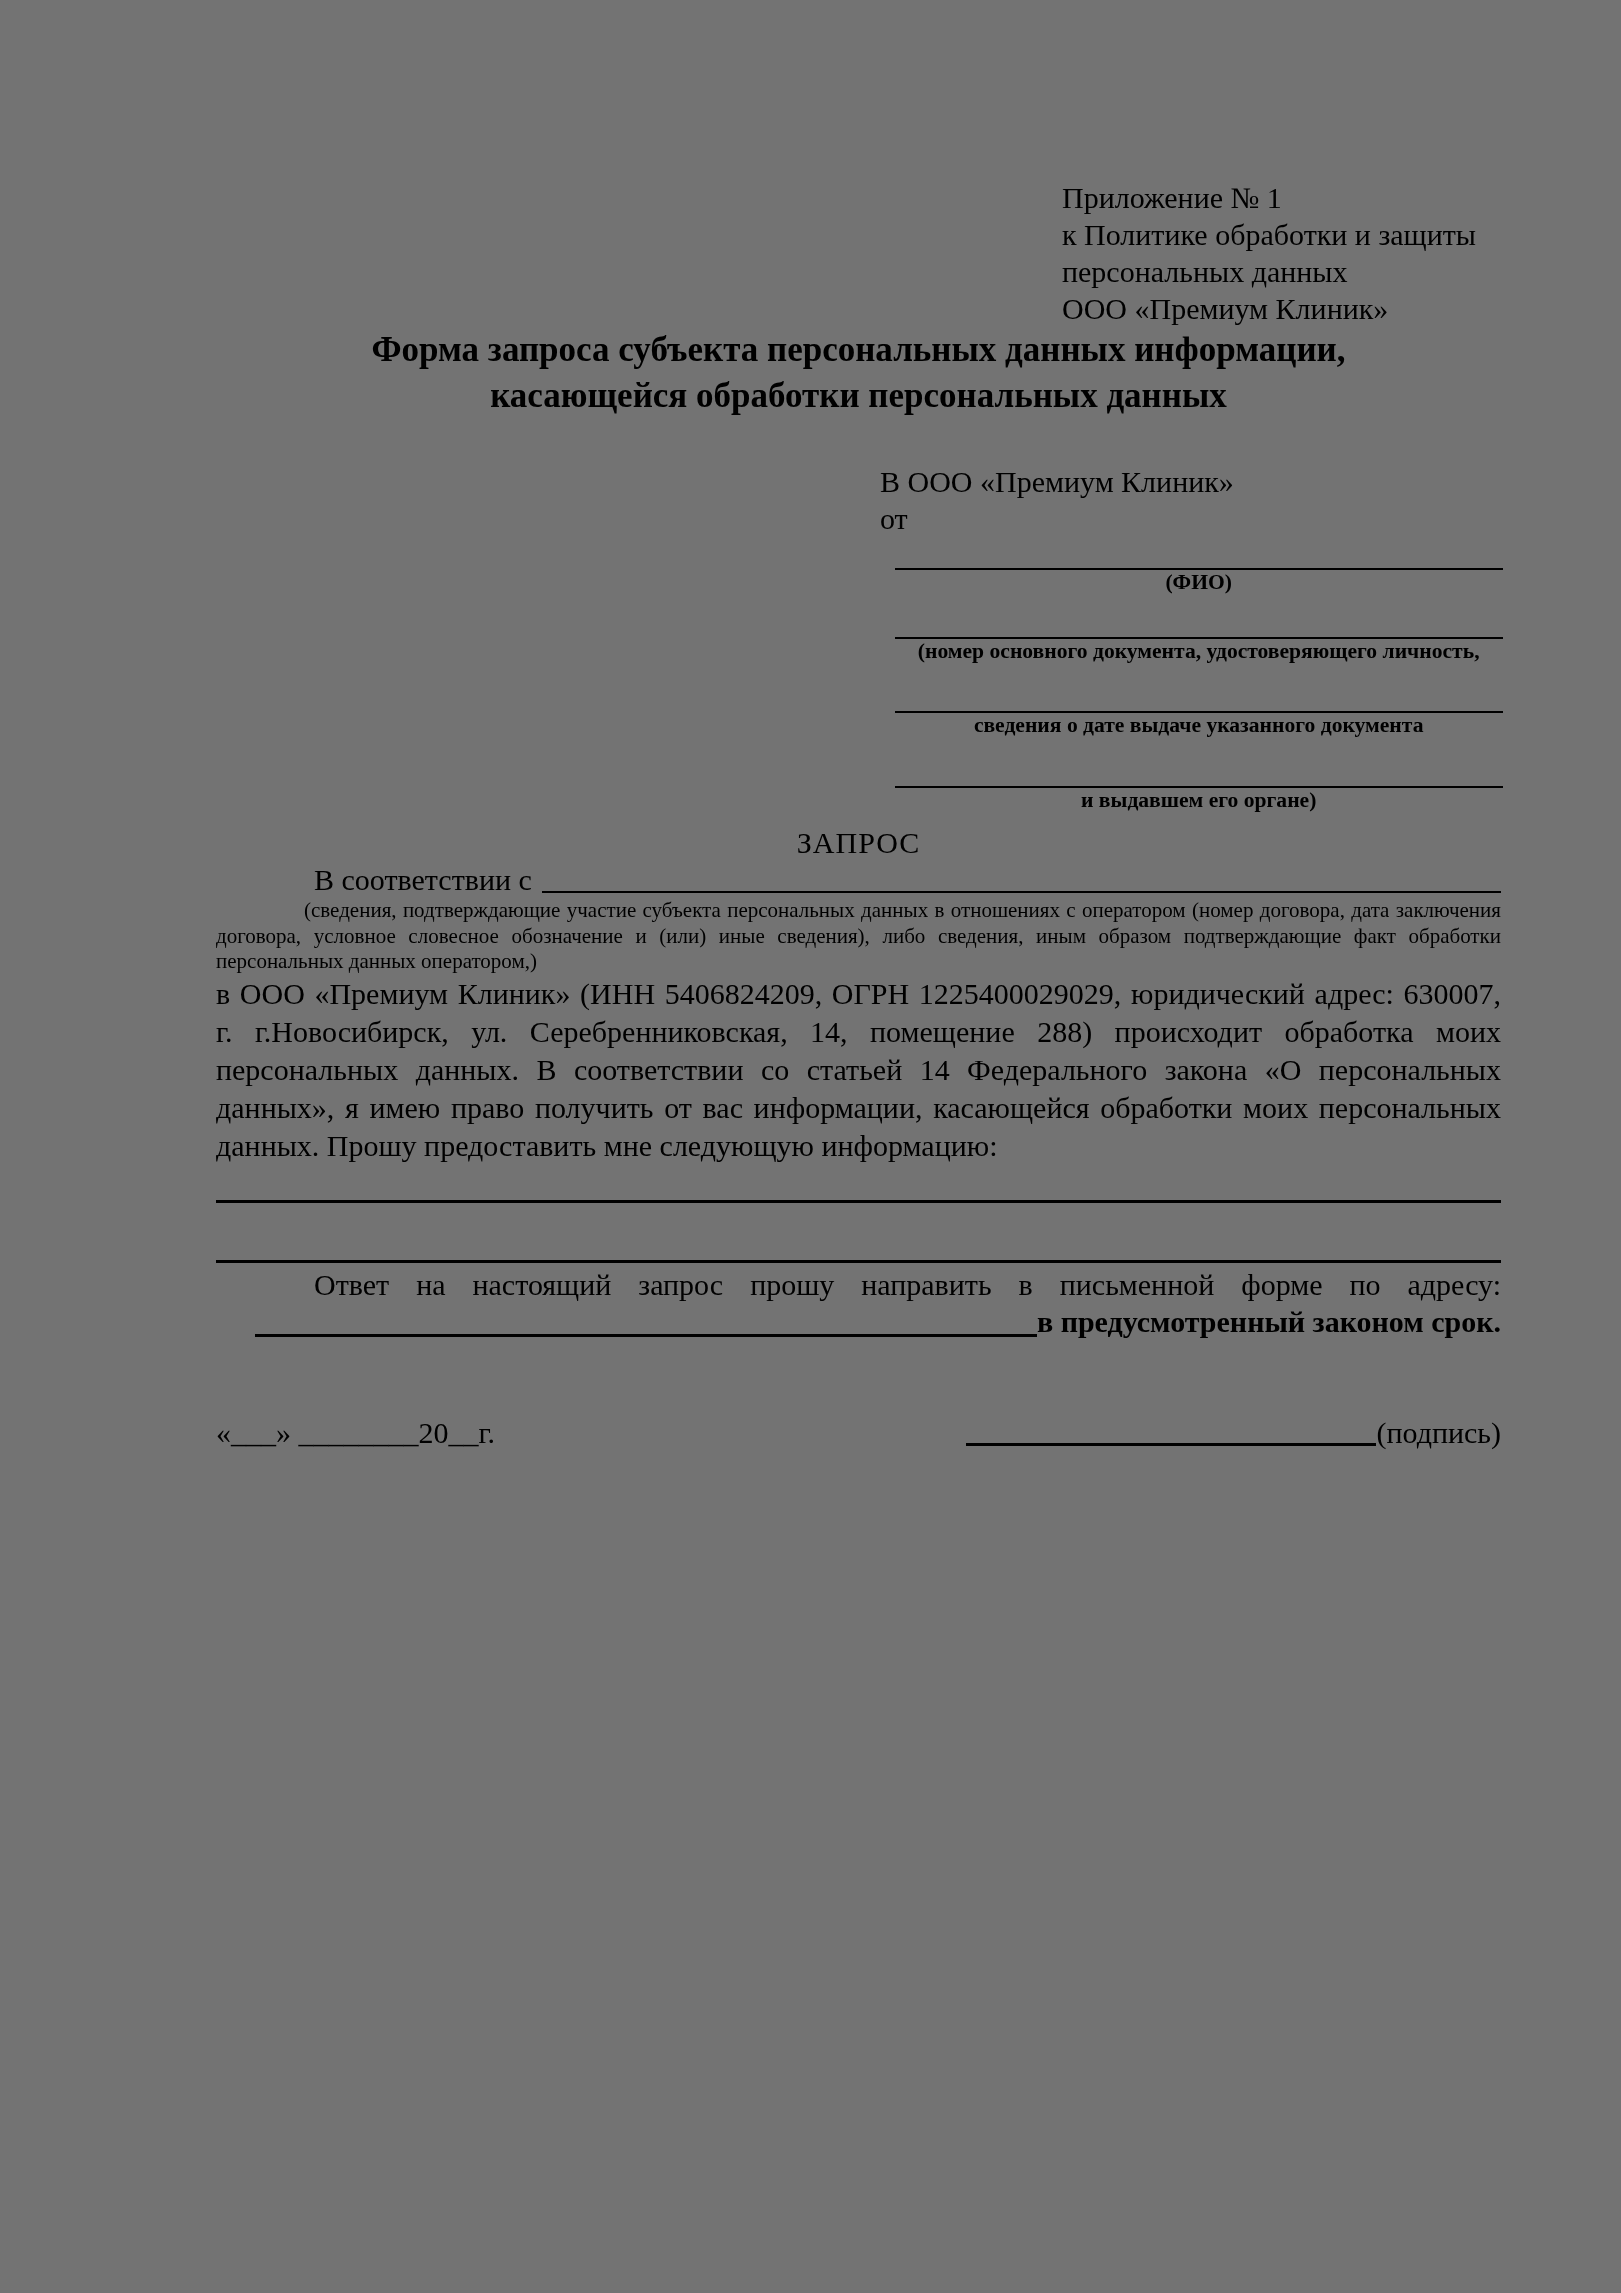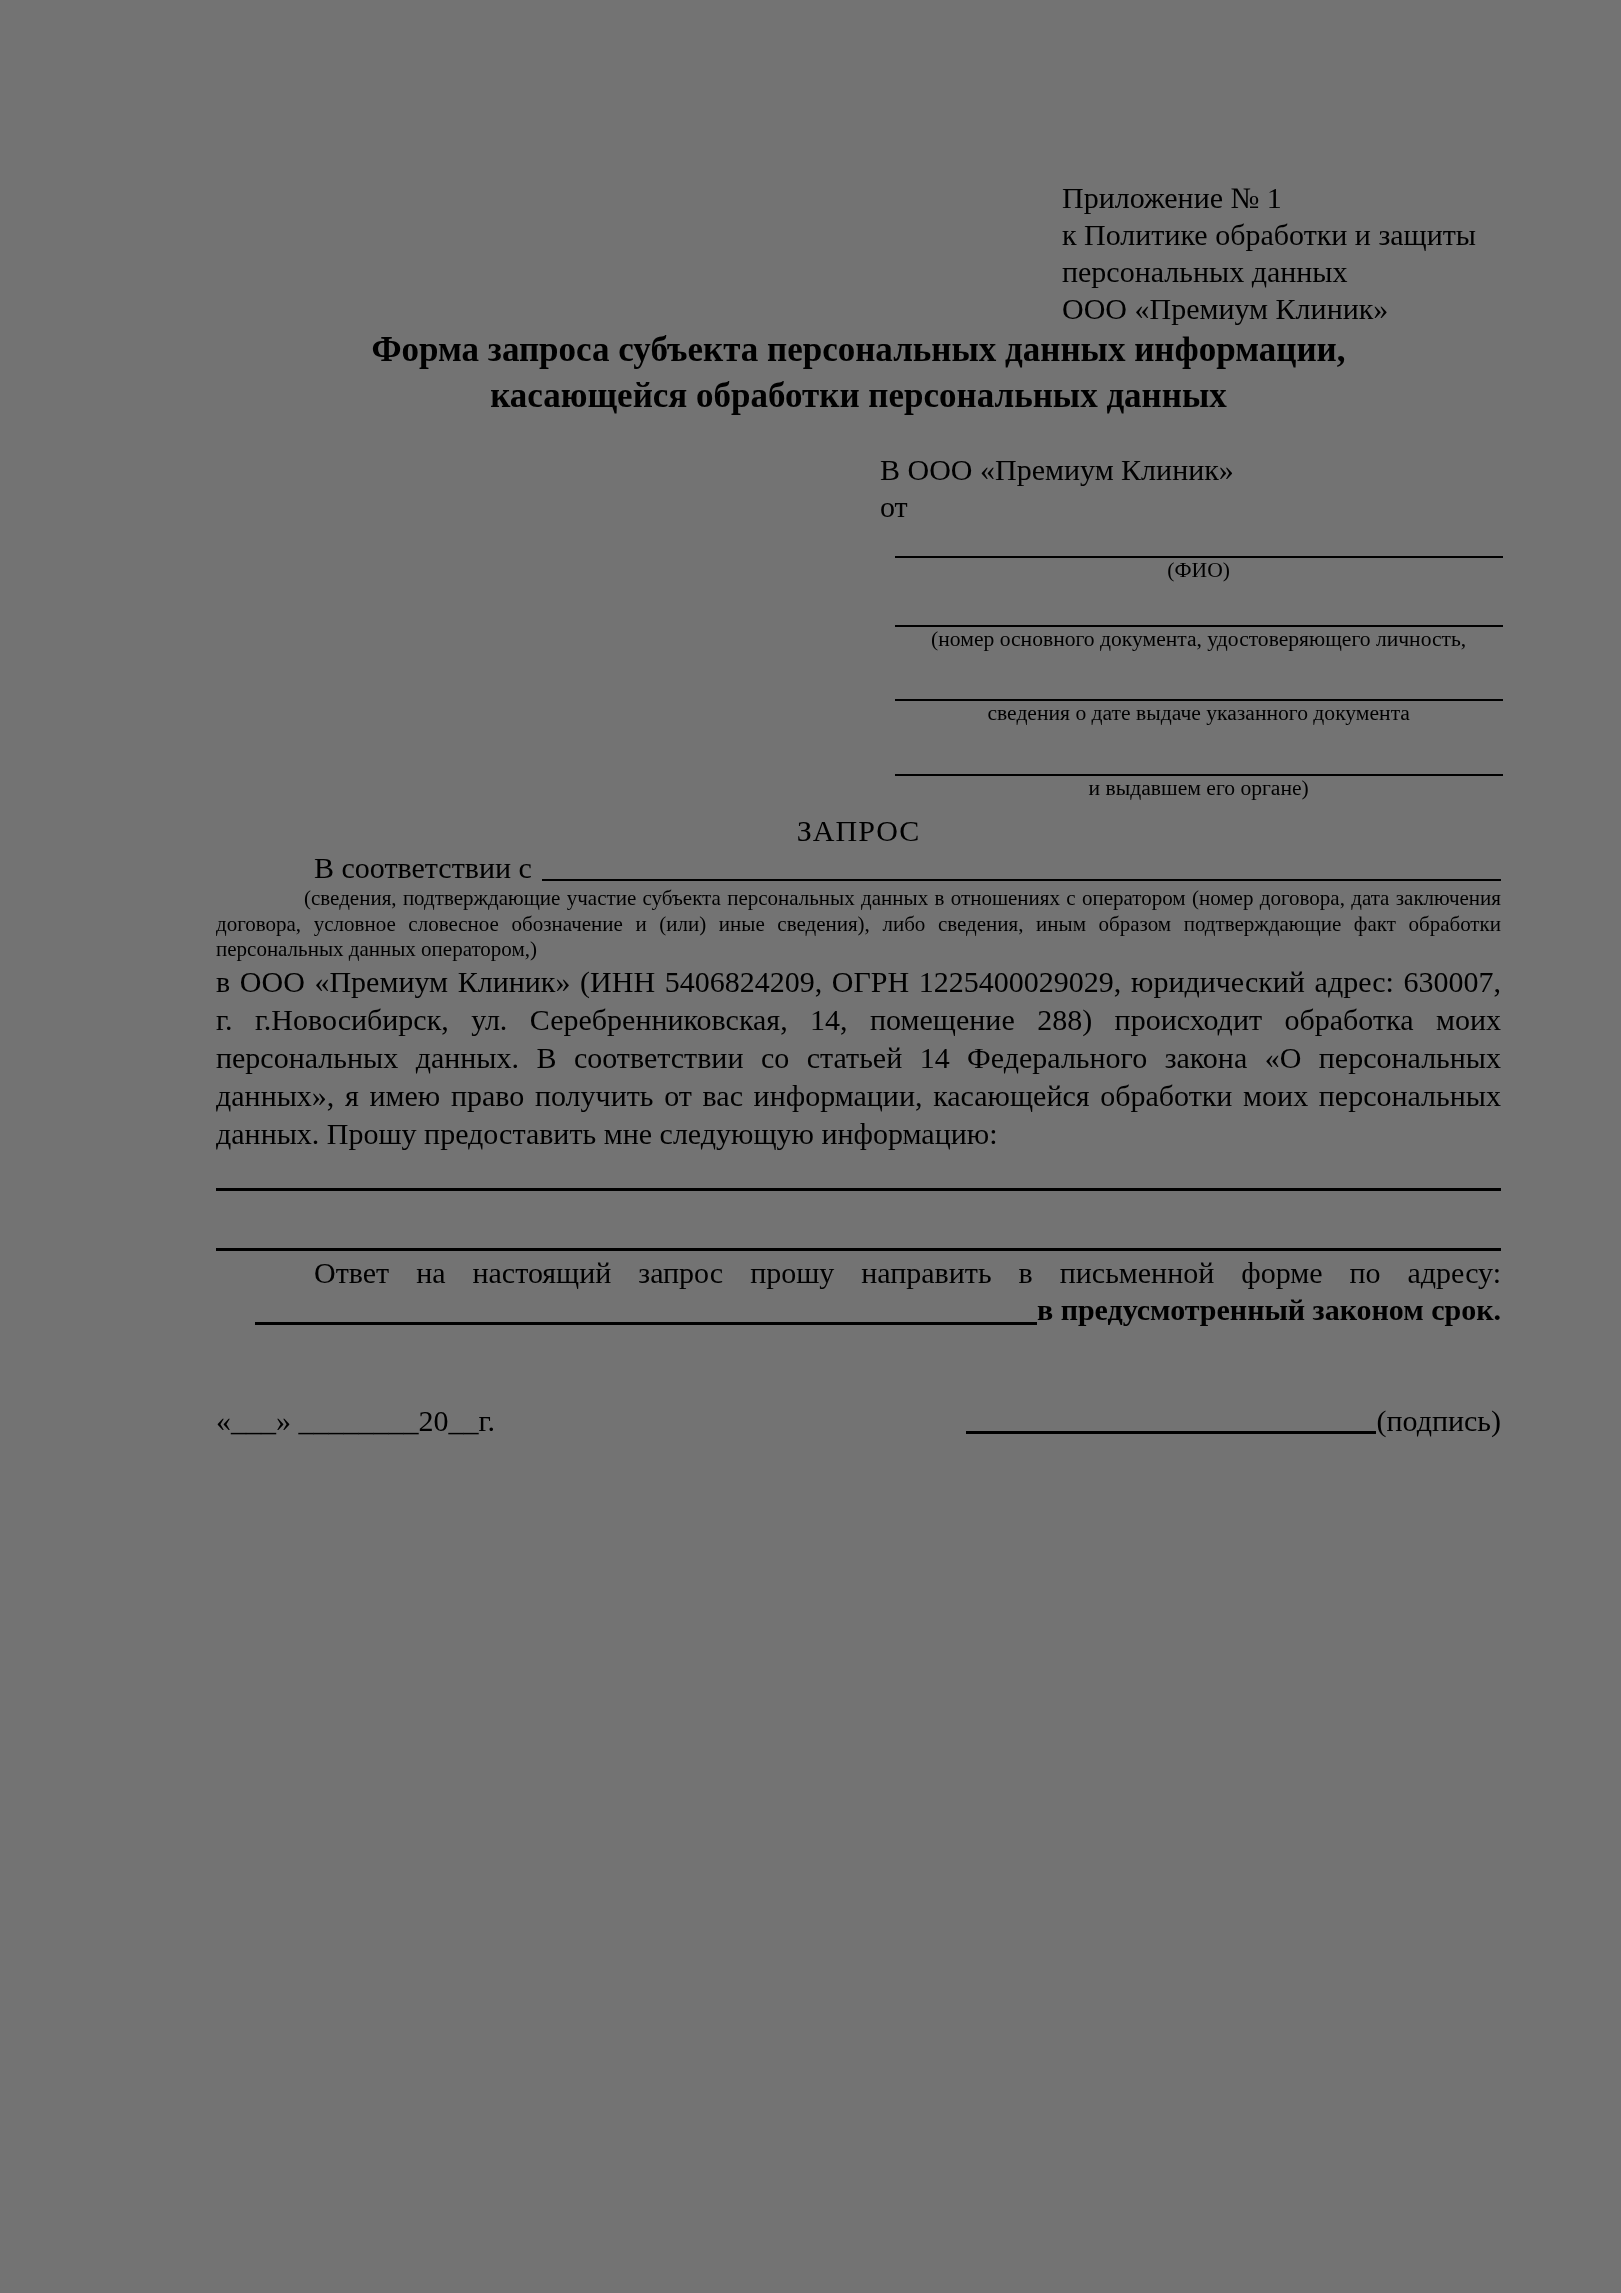--- a/index.html
+++ b/index.html
@@ -32,30 +32,31 @@
   
   .doc-title {
     text-align: center;
     font-weight: bold;
     font-size: 35px;
     line-height: 46px;
   }
 
   
   .addressee {
-    margin-top: 32px;
+    margin-top: 44px;
     margin-left: 664px;
   }
   .addressee .to-line,
   .addressee .from-line {
     white-space: nowrap;
   }
   .fields {
     margin-left: 14.7px;
     width: 608px;
+    font-weight: bold;
   }
   .blank-line {
     border-bottom: 2.9px solid #000000;
   }
   .f1 { height: 31px; }
   .f2 { height: 41px; }
   .f3 { height: 47px; }
   .f4 { height: 47px; }
   .field-caption {
     text-align: center;

